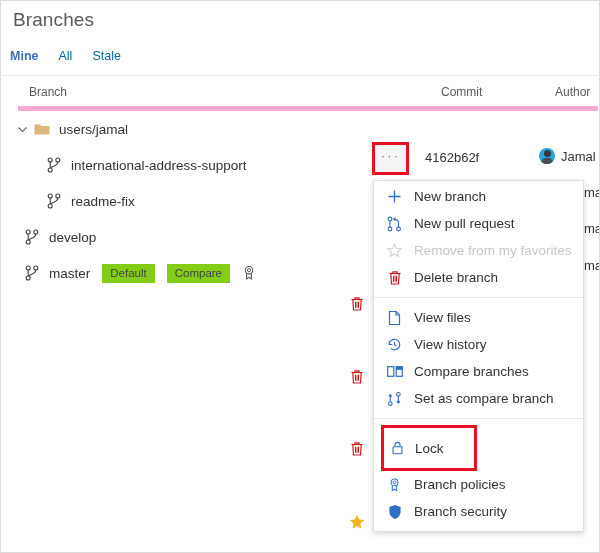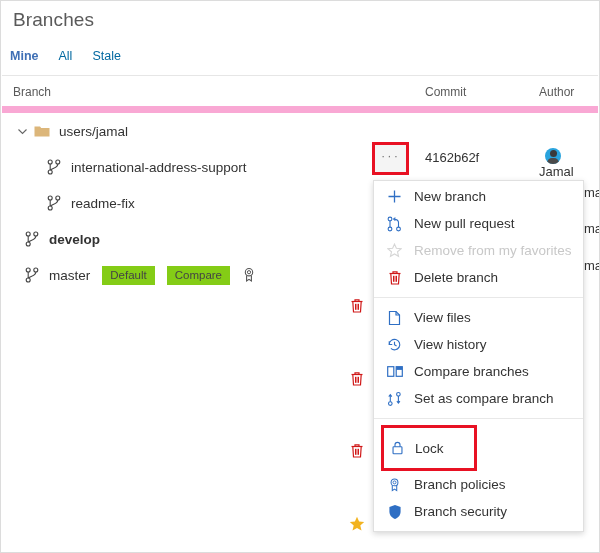--- a/index.html
+++ b/index.html
@@ -70,21 +70,22 @@
   
   .table {
     position: absolute;
     left: 1px;
     right: 1px;
     top: 75px;
   }
   .thead {
     position: relative;
     height: 30px;
-    border-bottom: 7px solid #f9a8d4;
+    border-bottom: 5px solid #f9a8d4;
+    margin-left: 16px;
   }
   .th {
     position: absolute;
     top: 9px;
     font-size: 12px;
     color: #5a5a5a;
   }
   .th-branch { left: 11px; }
   .th-commit { left: 423px; }
   .th-author { left: 537px; }
@@ -199,21 +200,20 @@
   }
   .author {
     position: absolute;
     left: 538px;
     top: 147px;
     display: flex;
     align-items: center;
     font-size: 13px;
     color: #333;
     white-space: nowrap;
-    flex-direction: column;
   }
   .avatar {
     width: 16px;
     height: 16px;
     border-radius: 50%;
     margin-right: 6px;
     background: #29a3dd;
     position: relative;
     overflow: hidden;
     flex: none;
@@ -378,21 +378,21 @@
         <svg width="14" height="16" viewBox="0 0 14 16">
           <path d="M1.5 3.5 H12.5" stroke="currentColor" stroke-width="1.2" fill="none"></path>
           <path d="M5 3.5 V1.8 H9 V3.5" stroke="currentColor" stroke-width="1.2" fill="none"></path>
           <path d="M2.8 3.5 L3.5 14 H10.5 L11.2 3.5" stroke="currentColor" stroke-width="1.2" fill="none"></path>
           <path d="M5.5 5.8 V11.8 M7 5.8 V11.8 M8.5 5.8 V11.8" stroke="currentColor" stroke-width="1" fill="none"></path>
         </svg>
       </span>
     </div>
 
     <div class="row">
-      <div class="cell-name" style="left:23px;font-weight:bold;">
+      <div class="cell-name" style="left:23px;">
         <span class="branch-icon">
           <svg width="14" height="16" viewBox="0 0 14 16">
             <circle cx="3.2" cy="3" r="2" fill="none" stroke="currentColor" stroke-width="1.1"></circle>
             <circle cx="3.2" cy="13" r="2" fill="none" stroke="currentColor" stroke-width="1.1"></circle>
             <circle cx="10.8" cy="3" r="2" fill="none" stroke="currentColor" stroke-width="1.1"></circle>
             <path d="M3.2 5 L3.2 11" fill="none" stroke="currentColor" stroke-width="1.1"></path>
             <path d="M10.8 5 C10.8 9 6.5 8.6 3.2 11" fill="none" stroke="currentColor" stroke-width="1.1"></path>
           </svg>
         </span>
         <span class="name-text">develop</span>

